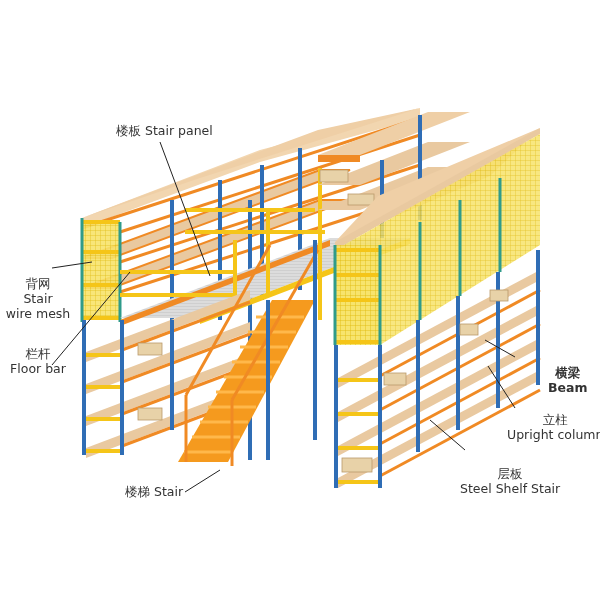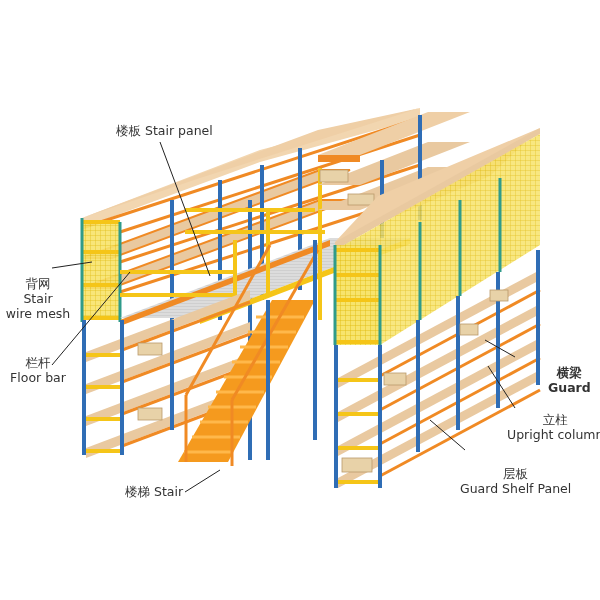--- a/index.html
+++ b/index.html
@@ -226,36 +226,36 @@
   <span class="zh">楼板</span>
   <span class="en">Stair panel</span>
 </div>
 
 <div class="lbl center" style="left:2px; top:276px; width:72px;">
   <span class="zh">背网</span>
   <span class="zh">Stair</span>
   <span class="zh">wire mesh</span>
 </div>
 
-<div class="lbl center" style="left:2px; top:355px; width:72px;">
+<div class="lbl center" style="left:2px; top:346px; width:72px;">
   <span class="zh">栏杆</span>
   <span class="zh">Floor bar</span>
 </div>
 
 <div class="lbl" style="left:548px; top:365px;font-weight:bold;">
   <span class="zh">横梁</span>
-  <span class="zh">Guard</span>
+  <span class="zh">Beam</span>
 </div>
 
 <div class="lbl" style="left:507px; top:412px;">
   <span class="zh">立柱</span>
   <span class="zh">Upright column</span>
 </div>
 
 <div class="lbl" style="left:460px; top:452px;margin-top:14px;">
   <span class="zh">层板</span>
-  <span class="zh">Guard Shelf Panel</span>
+  <span class="zh">Steel Shelf Stair</span>
 </div>
 
 <div class="lbl inline" style="left:125px; top:484px;">
   <span class="zh">楼梯</span>
   <span class="en">Stair</span>
 </div>
 
 </body></html>

